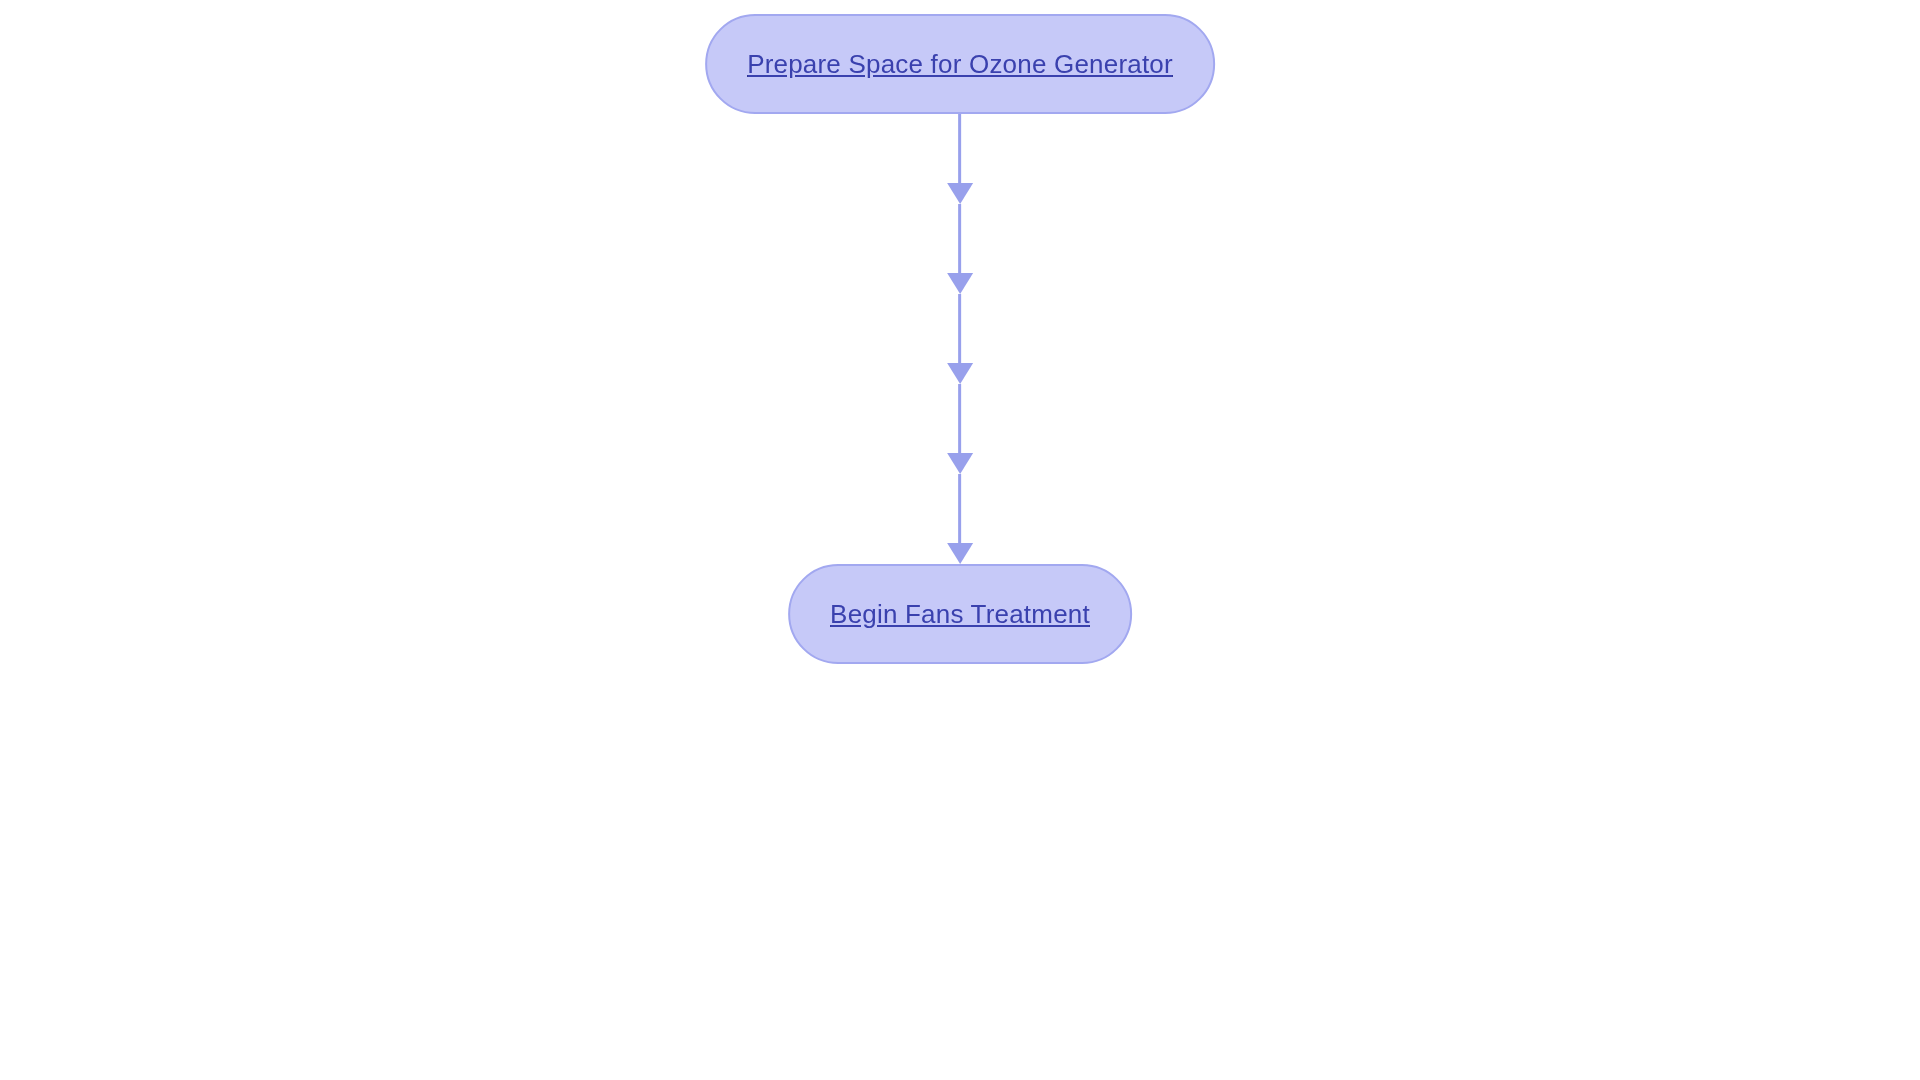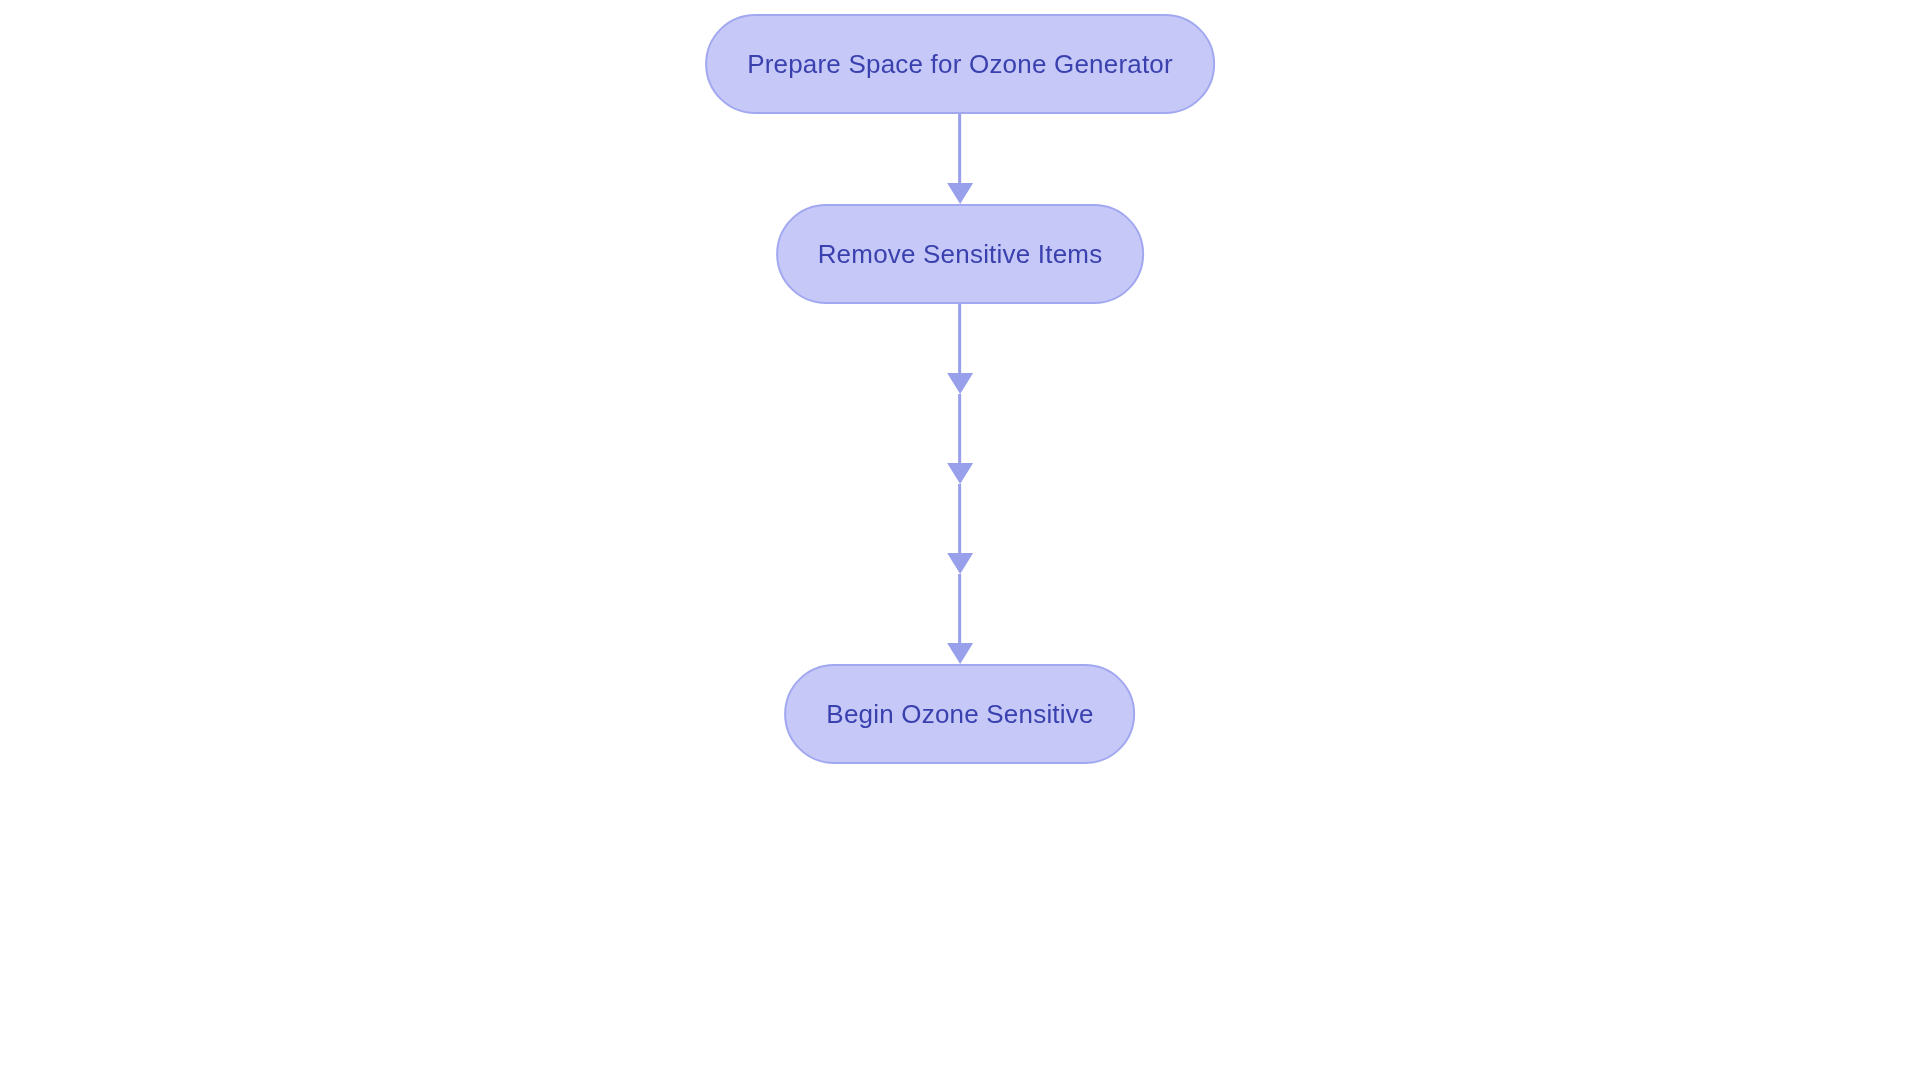--- a/index.html
+++ b/index.html
@@ -2,21 +2,21 @@
 <html style="--background: #ffffff; --node-fill: #c6c9f8; --node-border: #a2a8f0; --node-text: #3a41ae; --arrow: #98a0ec;"><head>
 <meta charset="utf-8">
 <style>
   :root {
     --background: #ffffff;
     --node-fill: #c6c9f8;
     --node-border: #a2a8f0;
     --node-text: #3a41ae;
     --arrow: #98a0ec;
   }
-  * { margin: 0; padding: 0; box-sizing: border-box; }
+  * { margin: 0; padding: 0; box-sizing: border-box; text-decoration: underline; }
   html, body {
     width: 1920px;
     height: 1080px;
     background: var(--background);
     overflow: hidden;
     font-family: "Liberation Sans", sans-serif;
   }
   .canvas {
     position: relative;
     width: 1920px;
@@ -80,23 +80,20 @@
 
     <div class="flow-node">
       <span class="label">Prepare Space for Ozone Generator</span>
     </div>
 
     <div class="connector">
       <div class="connector-line"></div>
       <div class="arrow-head"></div>
     </div>
 
-    <div class="flow-node">
-      <span class="label">Remove Sensitive Items</span>
-    </div>
 
     <div class="connector">
       <div class="connector-line"></div>
       <div class="arrow-head"></div>
     </div>
 
 
     <div class="connector">
       <div class="connector-line"></div>
       <div class="arrow-head"></div>
@@ -108,17 +105,17 @@
       <div class="arrow-head"></div>
     </div>
 
 
     <div class="connector">
       <div class="connector-line"></div>
       <div class="arrow-head"></div>
     </div>
 
     <div class="flow-node">
-      <span class="label">Begin Ozone Sensitive</span>
+      <span class="label">Begin Fans Treatment</span>
     </div>
 
   </div>
 </div>
 
 </body></html>

